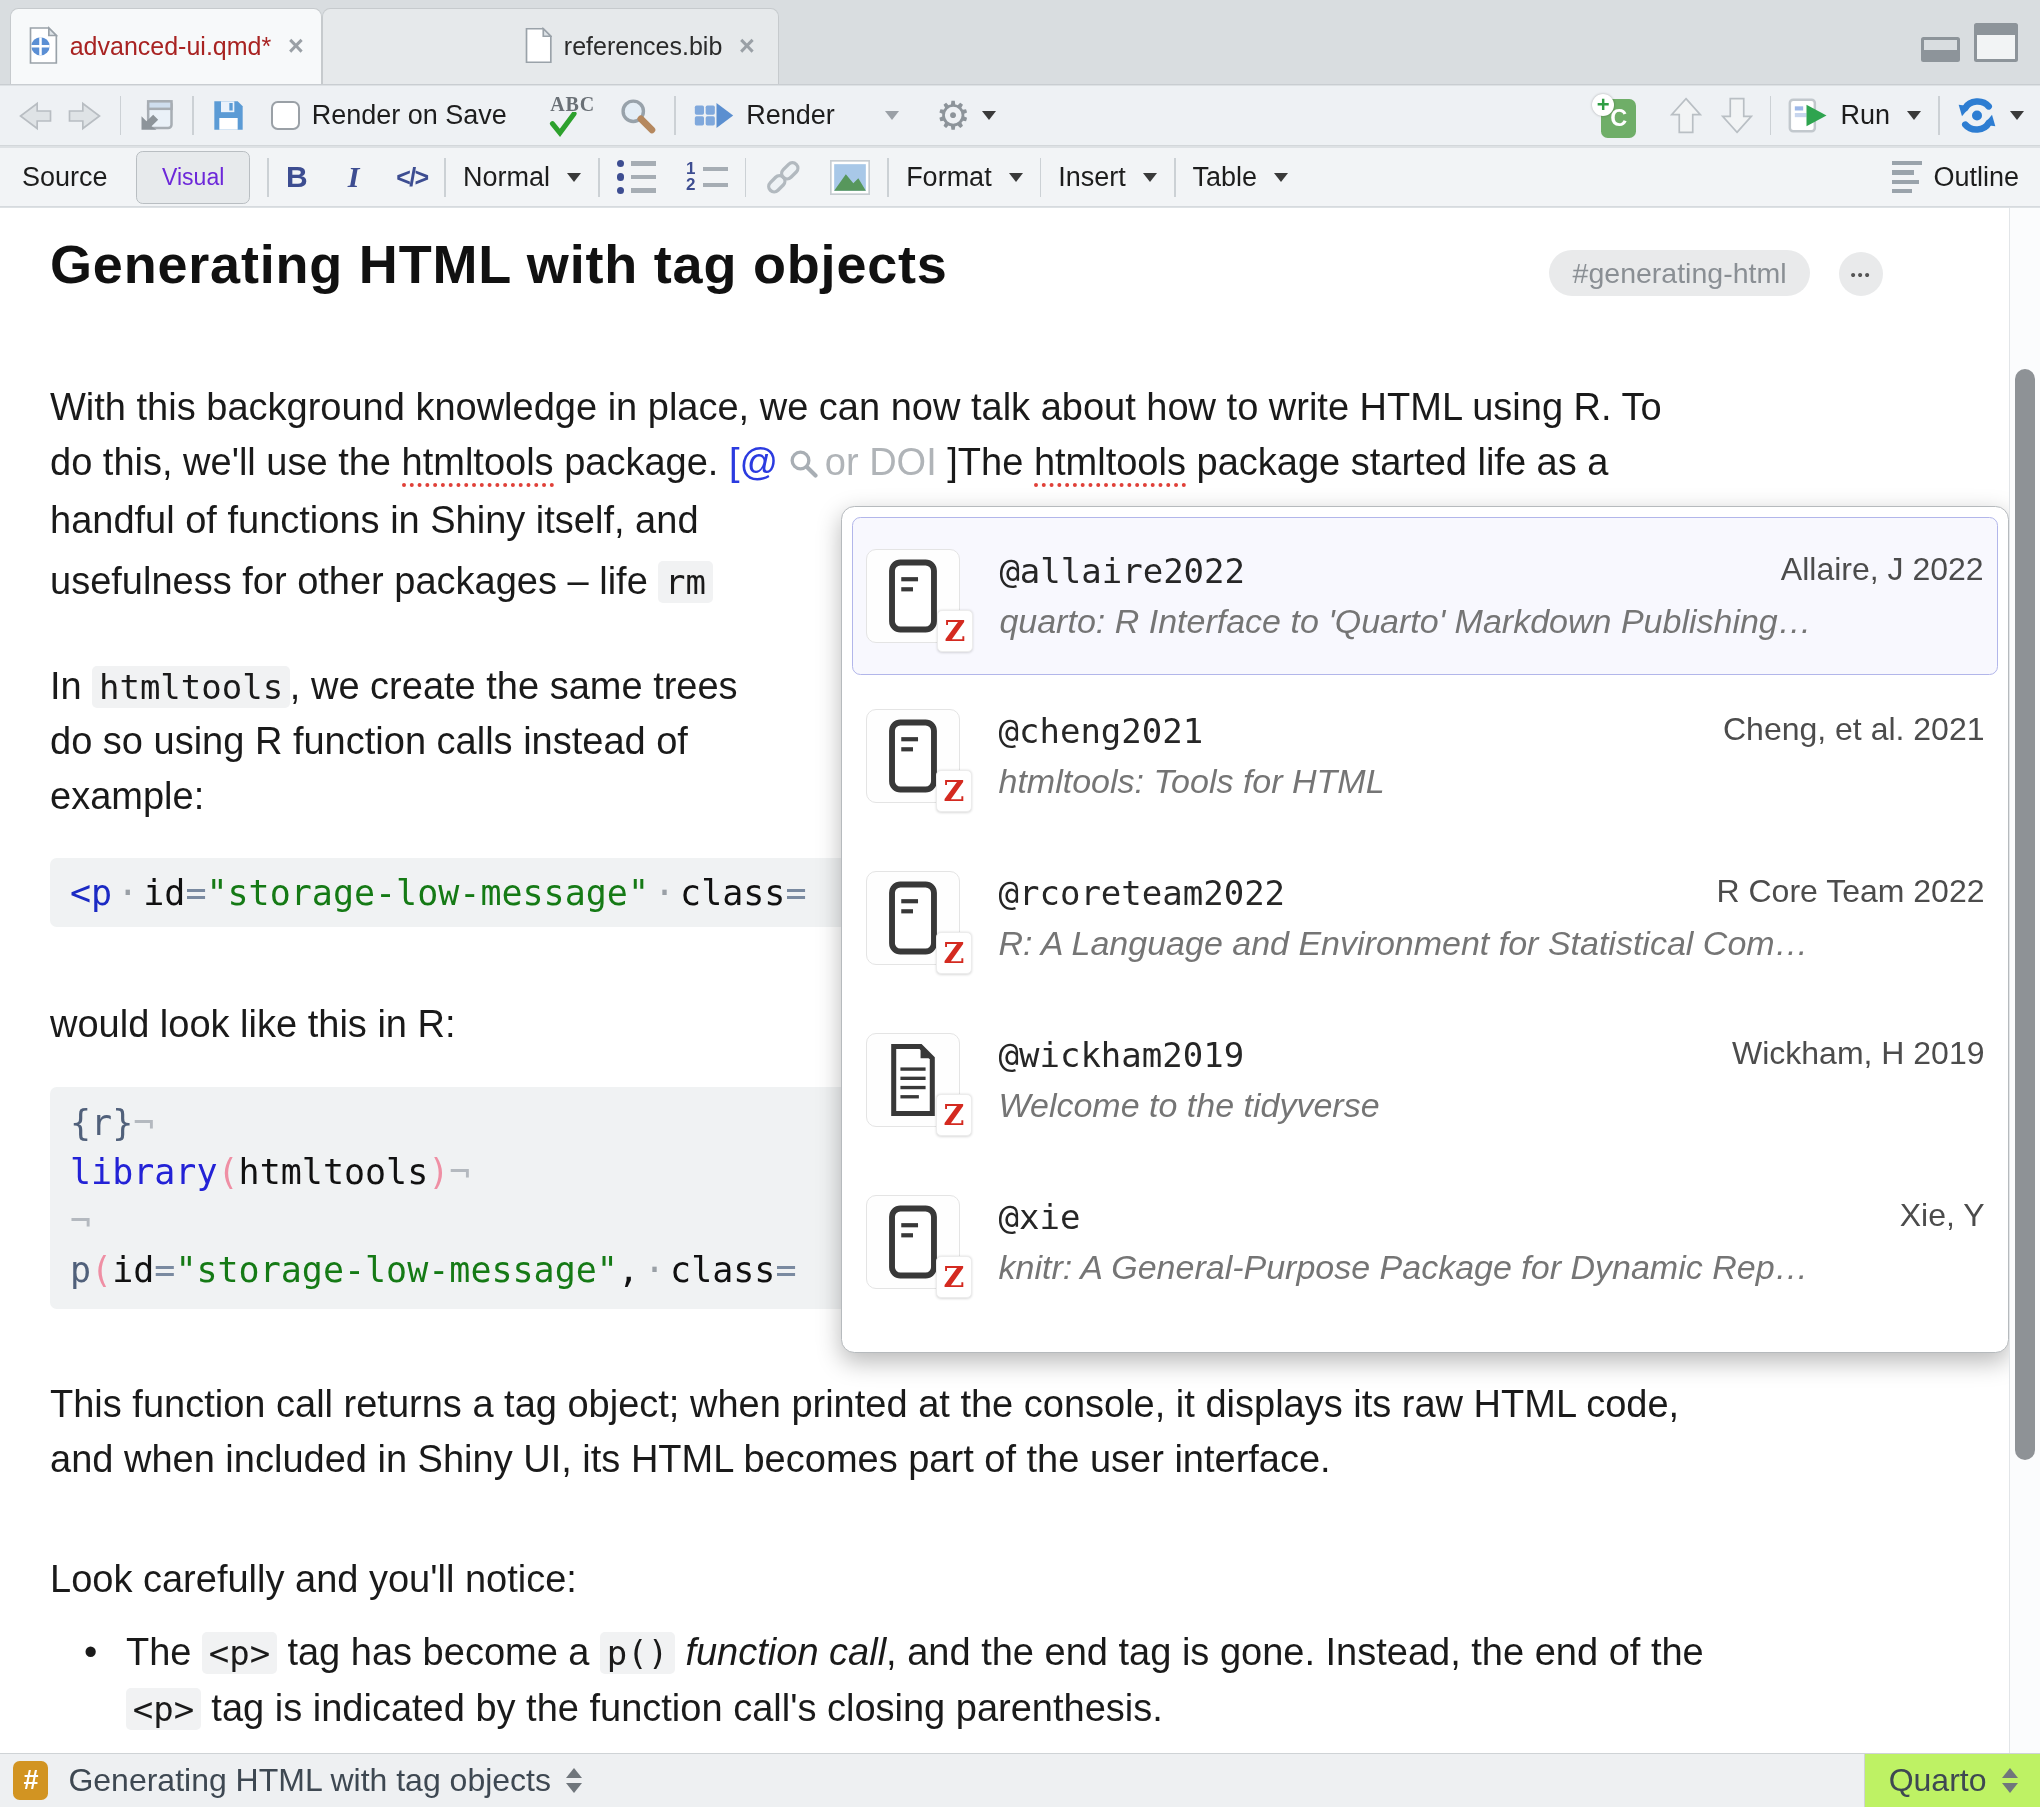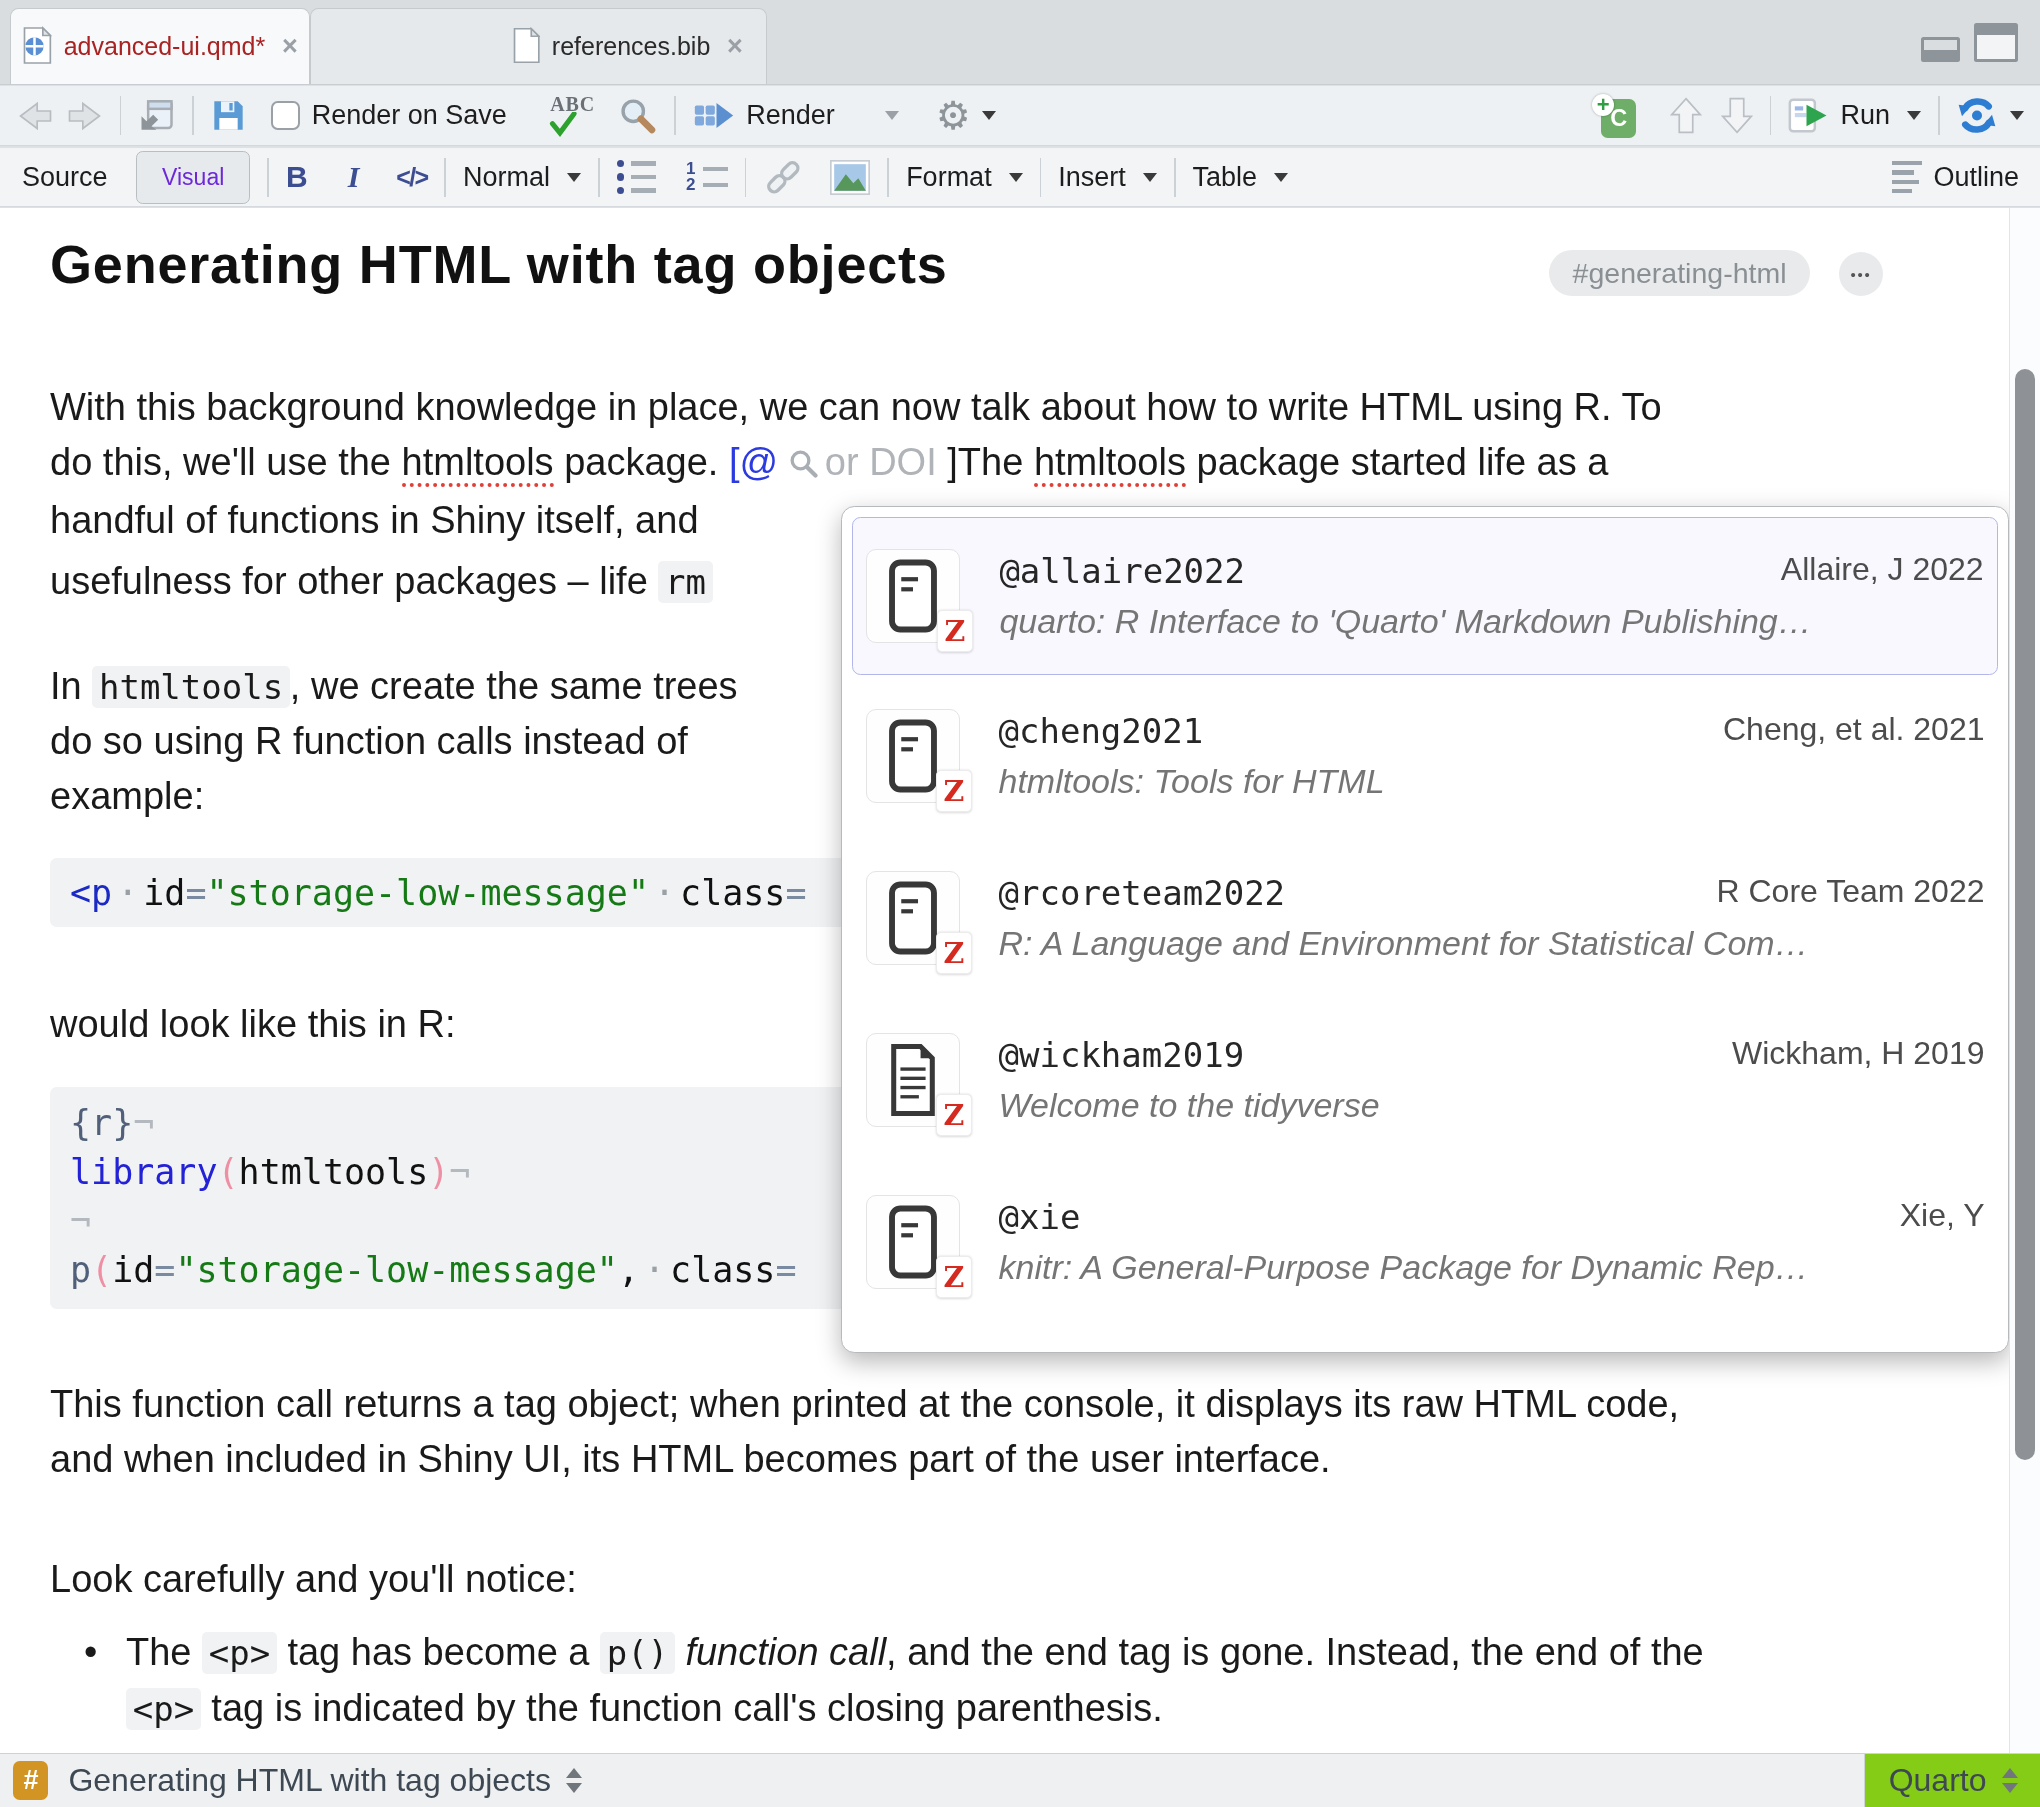--- a/index.html
+++ b/index.html
@@ -4,21 +4,21 @@
 <style>
   html,body{margin:0;padding:0;background:#cfd4d8;}
   #root{position:relative;width:2041px;height:1807px;background:#dde1e4;overflow:hidden;
         font-family:"Liberation Sans",sans-serif;color:#222;}
 
   
   .tabbar{position:absolute;top:0;left:0;width:2041px;height:84px;background:#d9dde0;
           border-bottom:1.7px solid #c9cdd1;display:flex;align-items:flex-end;}
   .tab{height:76px;display:flex;align-items:center;border:0.8px solid #c6cacd;border-bottom:none;
        border-radius:8.4px 8.4px 0 0;box-sizing:border-box;}
-  .tab.active{background:#f7f9fa;margin-left:10px;padding:0 11px;}
+  .tab.active{background:#f7f9fa;margin-left:10px;padding:0 17px;}
   .tab.inactive{background:#e6e9eb;padding:0 23.5px 0 201px;}
   .tab-label{font-size:25px;margin:0 11.7px;}
   .tab.active .tab-label{color:#a82322;}
   .tab.inactive .tab-label{color:#2a2a2a;}
   .tab-close{font-size:27px;color:#9aa0a6;font-weight:bold;margin-left:5px;}
   .win-controls{margin-left:auto;align-self:center;display:flex;align-items:flex-end;gap:13.4px;margin-right:23.5px;}
   .win-min{width:39px;height:25px;border:3.4px solid #8d949a;border-radius:2.5px;box-sizing:border-box;
            background:linear-gradient(to bottom,#d9dde0 50%,#8d949a 50%);margin-bottom:0px;}
   .win-max{width:44px;height:39px;border:3.4px solid #8d949a;border-radius:2.5px;box-sizing:border-box;
            background:linear-gradient(to bottom,#8d949a 26%,#f2f4f5 26%);}
@@ -112,21 +112,21 @@
 
   
   .statusbar{position:absolute;left:0;bottom:0;width:2041px;height:54px;background:#eef0f2;border-top:1.7px solid #cfd3d6;
              display:flex;align-items:center;box-sizing:border-box;font-size:32px;color:#3e4852;}
   .hash-badge{width:35px;height:39px;background:#d29422;border-radius:6.7px;color:#fff;font-weight:bold;font-size:27px;
               display:flex;align-items:center;justify-content:center;margin:0 20px 0 13.4px;flex:none;}
   .sorticon{display:inline-flex;flex-direction:column;gap:4.2px;margin-left:15px;}
   .sorticon .up{width:0;height:0;border-left:8.4px solid transparent;border-right:8.4px solid transparent;border-bottom:10px solid #70767c;}
   .sorticon .dn{width:0;height:0;border-left:8.4px solid transparent;border-right:8.4px solid transparent;border-top:10px solid #70767c;}
   .status-right{margin-left:auto;height:100%;display:flex;align-items:center;border-left:1.7px solid #cfd3d6;
-                padding:0 23.5px;background:#84cc16;}
+                padding:0 23.5px;background:#bef264;}
 </style>
 </head>
 <body>
 
 <div id="root">
 
   <div class="tabbar">
     <div class="tab active">
       <span>
         <svg width="30" height="39" viewBox="0 0 36 46">

